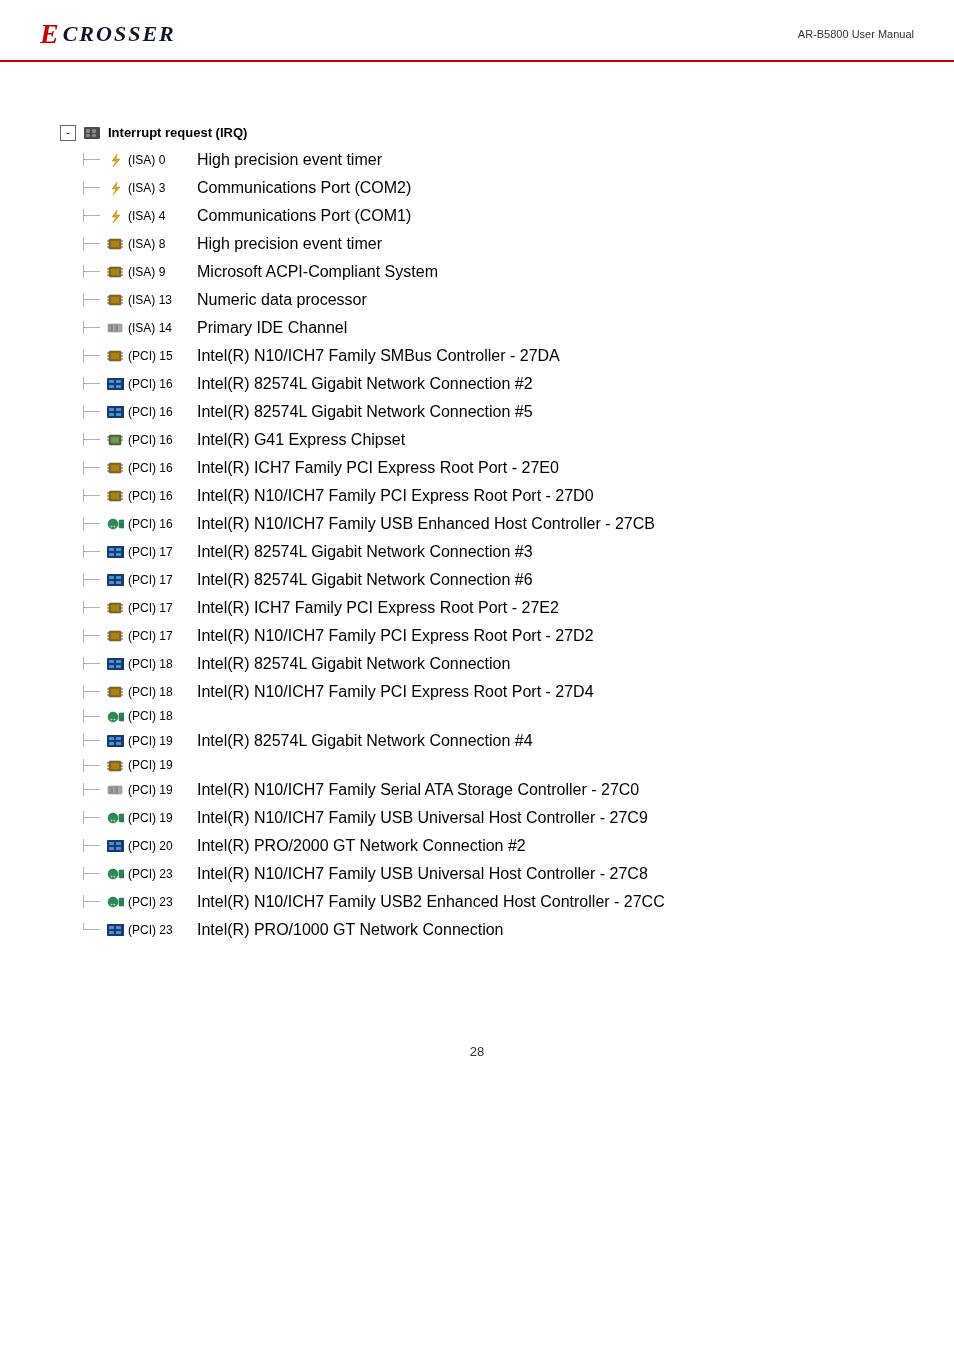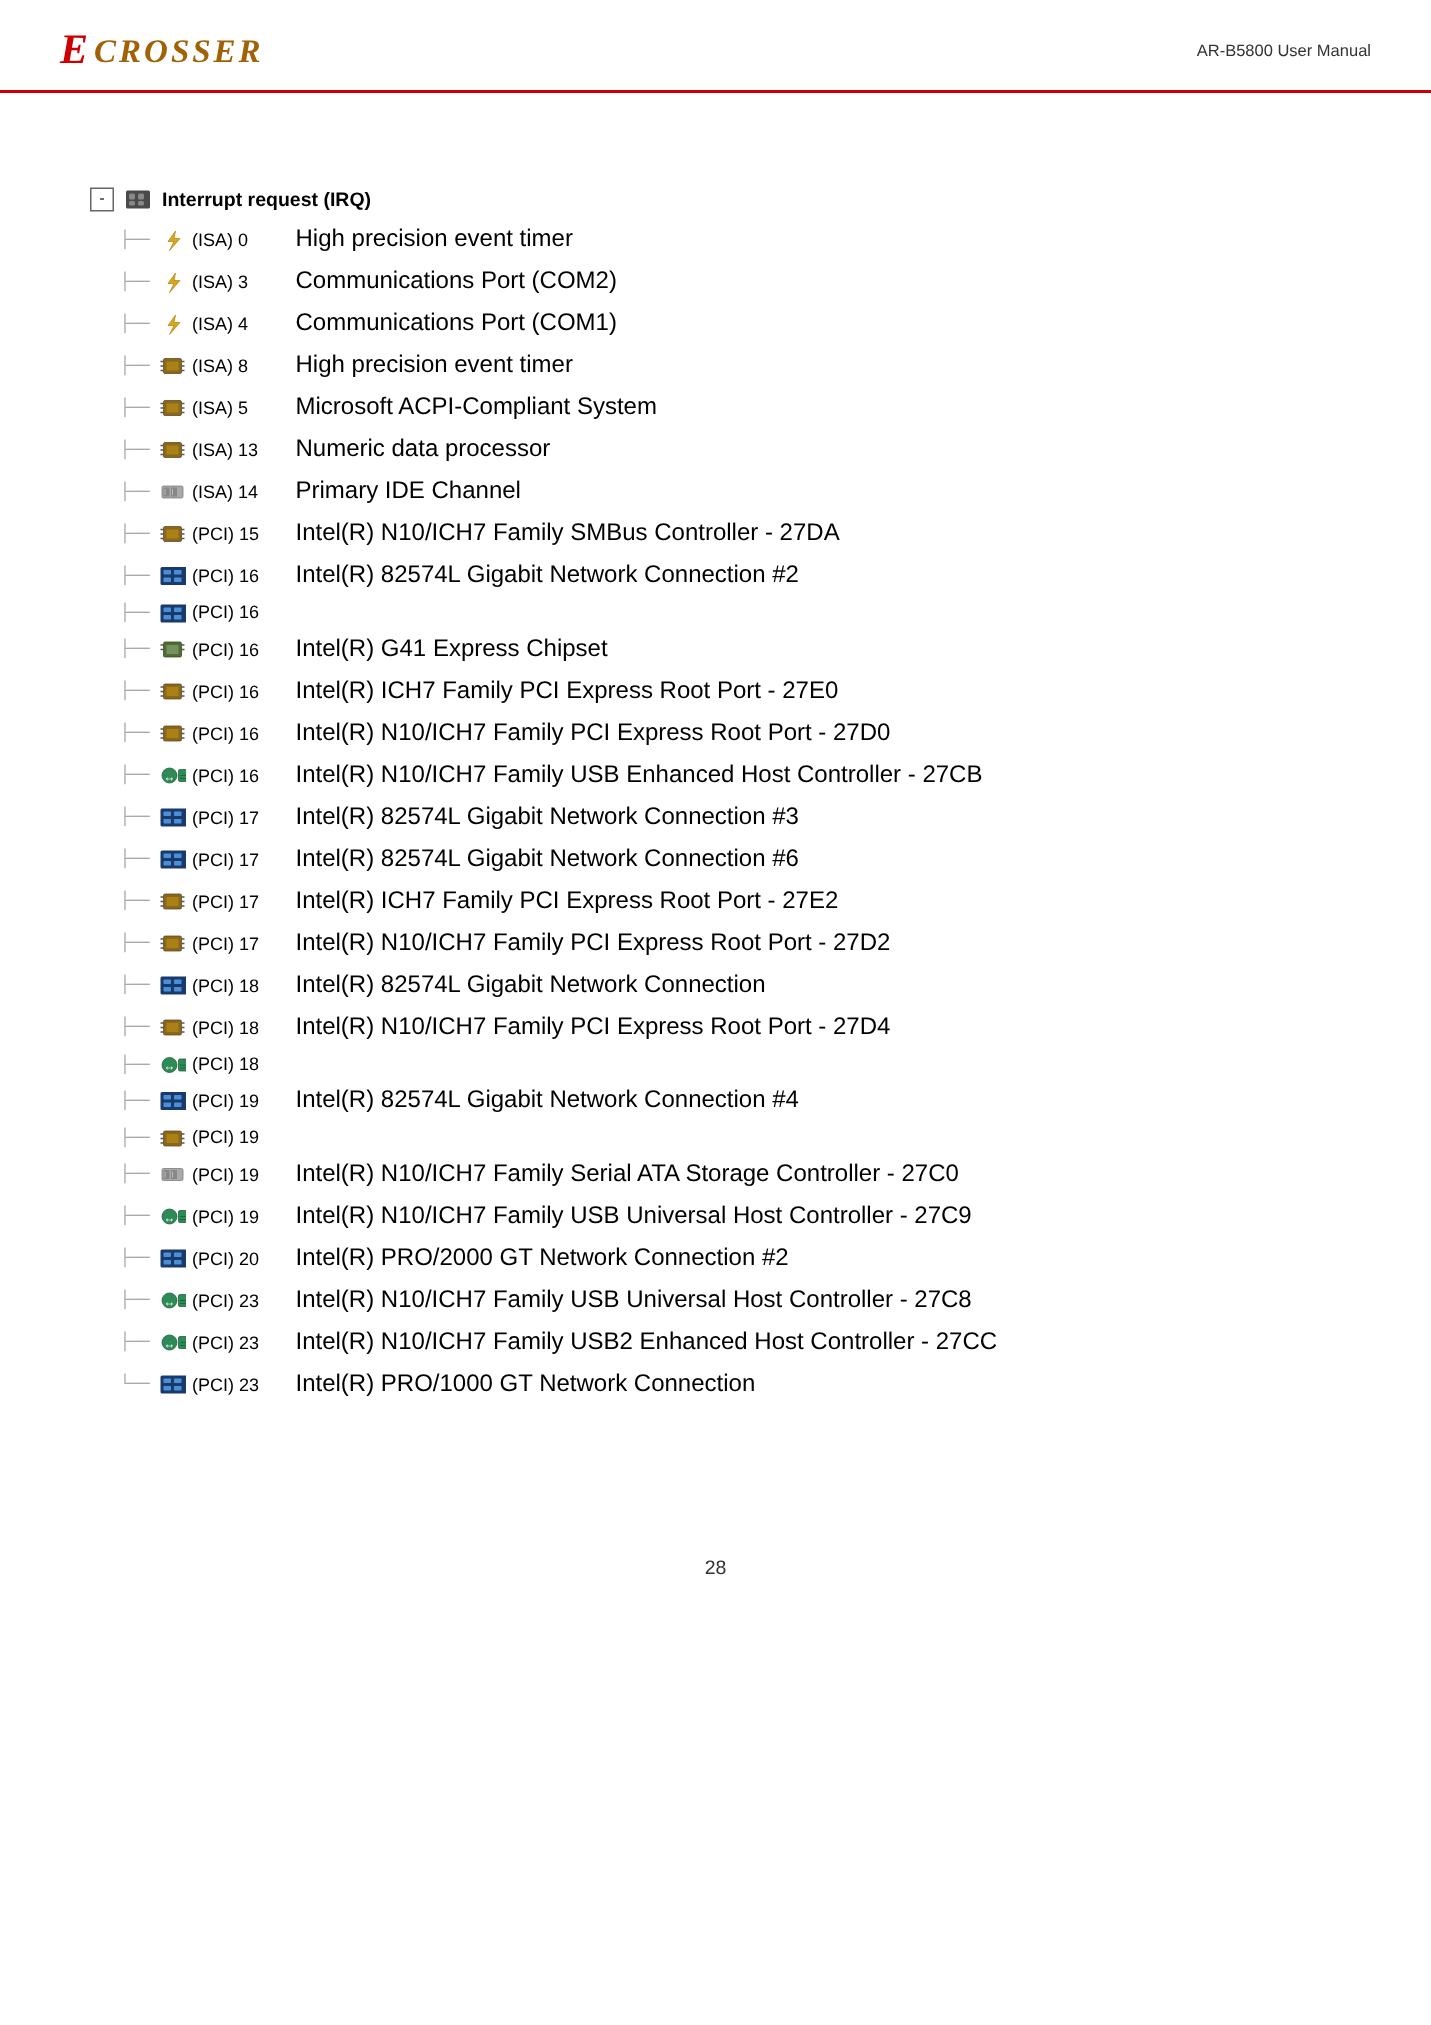--- a/index.html
+++ b/index.html
@@ -30,21 +30,21 @@
       color: #cc0000;
       font-size: 28px;
       font-weight: bold;
       font-style: italic;
       font-family: Georgia, serif;
     }
     .logo-text {
       font-size: 22px;
       font-weight: bold;
       font-style: italic;
-      color: #a16207;
+      color: #0f172a;
       font-family: Georgia, serif;
       letter-spacing: 2px;
     }
     .header-title {
       font-size: 11px;
       color: #333;
     }
 
     
     .content {
@@ -226,21 +226,21 @@
         <rect x="3" y="3" width="12" height="10" fill="#8B6914" rx="1" stroke="#5D4037" stroke-width="0.5"></rect>
         <rect x="5" y="5" width="8" height="6" fill="#DAA520" opacity="0.4"></rect>
         <line x1="1" y1="5" x2="3" y2="5" stroke="#555" stroke-width="1"></line>
         <line x1="1" y1="8" x2="3" y2="8" stroke="#555" stroke-width="1"></line>
         <line x1="1" y1="11" x2="3" y2="11" stroke="#555" stroke-width="1"></line>
         <line x1="15" y1="5" x2="17" y2="5" stroke="#555" stroke-width="1"></line>
         <line x1="15" y1="8" x2="17" y2="8" stroke="#555" stroke-width="1"></line>
         <line x1="15" y1="11" x2="17" y2="11" stroke="#555" stroke-width="1"></line>
       </svg>
           </span>
-          <span class="item-bus">(ISA)  5</span>
+          <span class="item-bus">(ISA)  9</span>
           <span class="item-label">Microsoft ACPI-Compliant System</span>
         </div>
         <div class="tree-item">
           <span class="tree-connector" style="color: rgb(170, 170, 170); font-family: monospace; font-size: 11px; width: 22px; flex-shrink: 0;">├──</span>
           <span class="item-icon device-icon">
             <svg width="18" height="16">
         <rect x="3" y="3" width="12" height="10" fill="#8B6914" rx="1" stroke="#5D4037" stroke-width="0.5"></rect>
         <rect x="5" y="5" width="8" height="6" fill="#DAA520" opacity="0.4"></rect>
         <line x1="1" y1="5" x2="3" y2="5" stroke="#555" stroke-width="1"></line>
         <line x1="1" y1="8" x2="3" y2="8" stroke="#555" stroke-width="1"></line>
@@ -303,20 +303,21 @@
           <span class="item-icon device-icon">
             <svg width="20" height="16">
         <rect x="1" y="2" width="18" height="12" fill="#1a3a6b" rx="1"></rect>
         <rect x="3" y="4" width="5" height="3" fill="#4a90d9" rx="0.5"></rect>
         <rect x="10" y="4" width="5" height="3" fill="#4a90d9" rx="0.5"></rect>
         <rect x="3" y="9" width="5" height="3" fill="#4a90d9" rx="0.5"></rect>
         <rect x="10" y="9" width="5" height="3" fill="#4a90d9" rx="0.5"></rect>
       </svg>
           </span>
           <span class="item-bus">(PCI) 16</span>
+          <span class="item-label">Intel(R) 82574L Gigabit Network Connection #5</span>
         </div>
         <div class="tree-item">
           <span class="tree-connector" style="color: rgb(170, 170, 170); font-family: monospace; font-size: 11px; width: 22px; flex-shrink: 0;">├──</span>
           <span class="item-icon device-icon">
             <svg width="18" height="16">
         <rect x="3" y="3" width="12" height="10" fill="#556B2F" rx="1" stroke="#2E4A1E" stroke-width="0.5"></rect>
         <rect x="5" y="5" width="8" height="6" fill="#8FBC8F" opacity="0.5"></rect>
         <line x1="1" y1="5" x2="3" y2="5" stroke="#555" stroke-width="1"></line>
         <line x1="1" y1="8" x2="3" y2="8" stroke="#555" stroke-width="1"></line>
         <line x1="15" y1="5" x2="17" y2="5" stroke="#555" stroke-width="1"></line>

